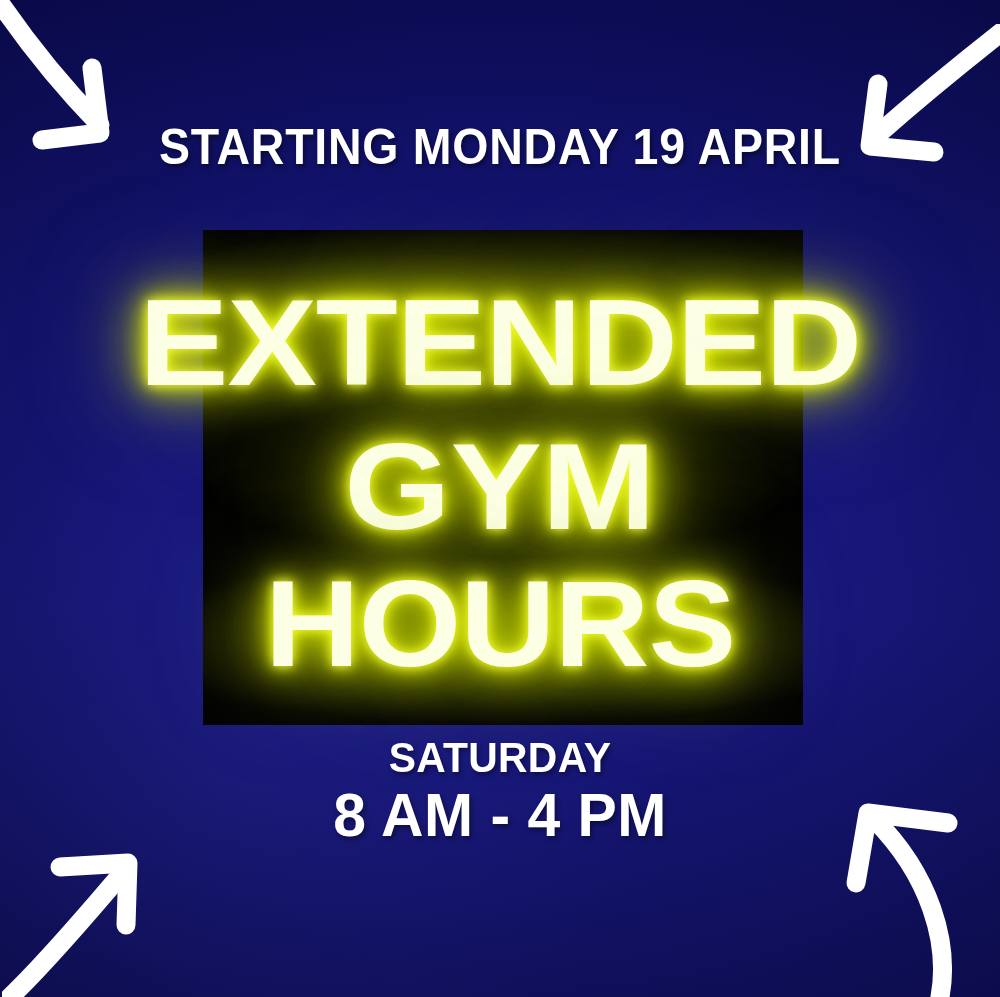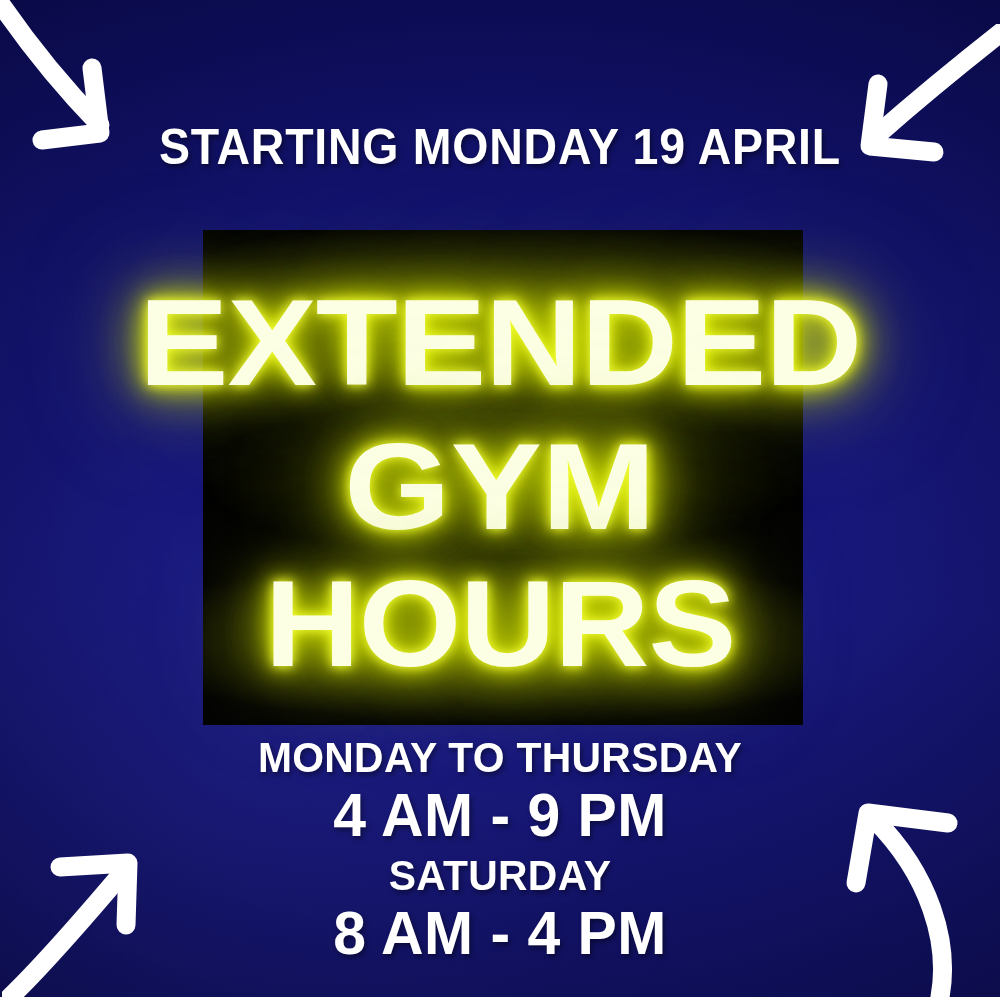--- a/index.html
+++ b/index.html
@@ -201,22 +201,18 @@
   <div class="neon-panel"></div>
 
   <div class="neon-stack">
     <div class="neon neon-extended">EXTENDED</div>
     <div class="neon neon-gym">GYM</div>
     <div class="neon neon-hours">HOURS</div>
   </div>
 
   <div class="schedule">
     <div class="sched-block">
-      <div class="sched-day">MONDAY TO THURSDAY</div>
-      <div class="sched-time">4 AM - 9 PM</div>
-    </div>
-    <div class="sched-block">
       <div class="sched-day">SATURDAY</div>
       <div class="sched-time">8 AM - 4 PM</div>
     </div>
   </div>
 
 </div>
 
 </body></html>

